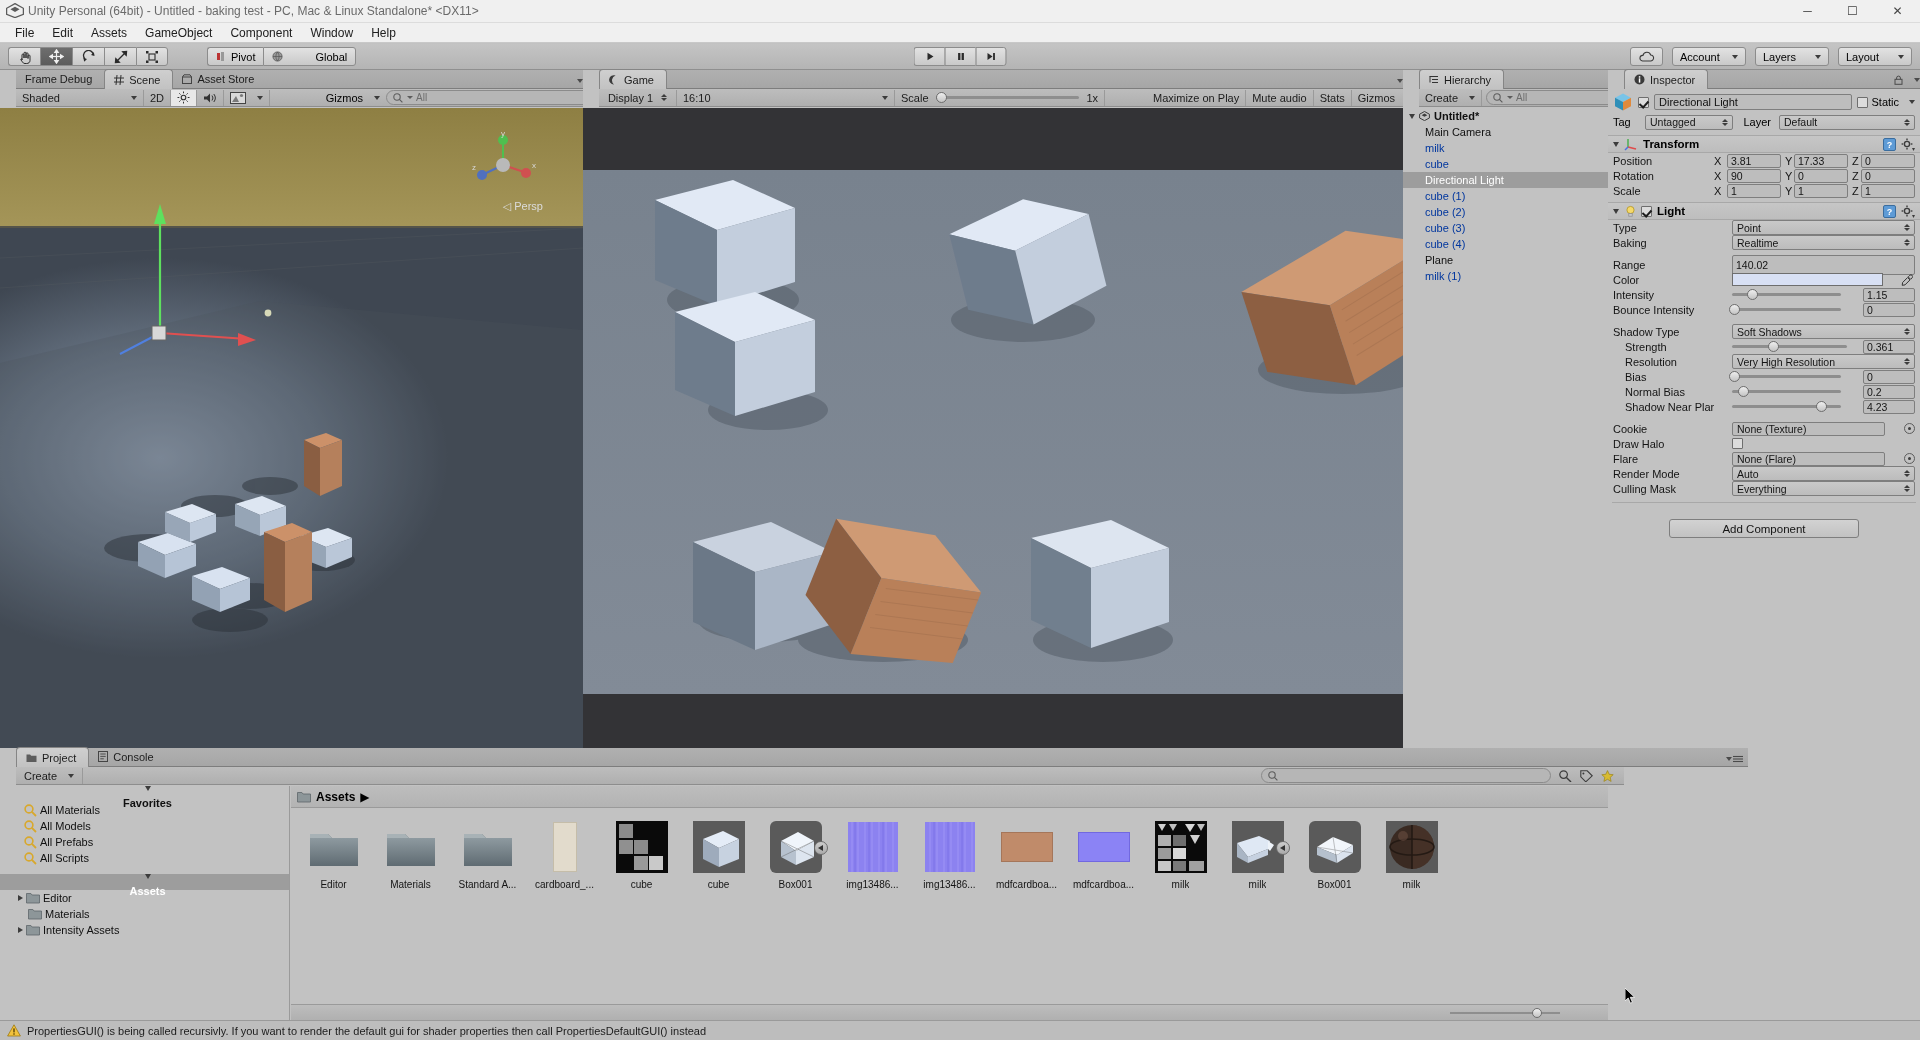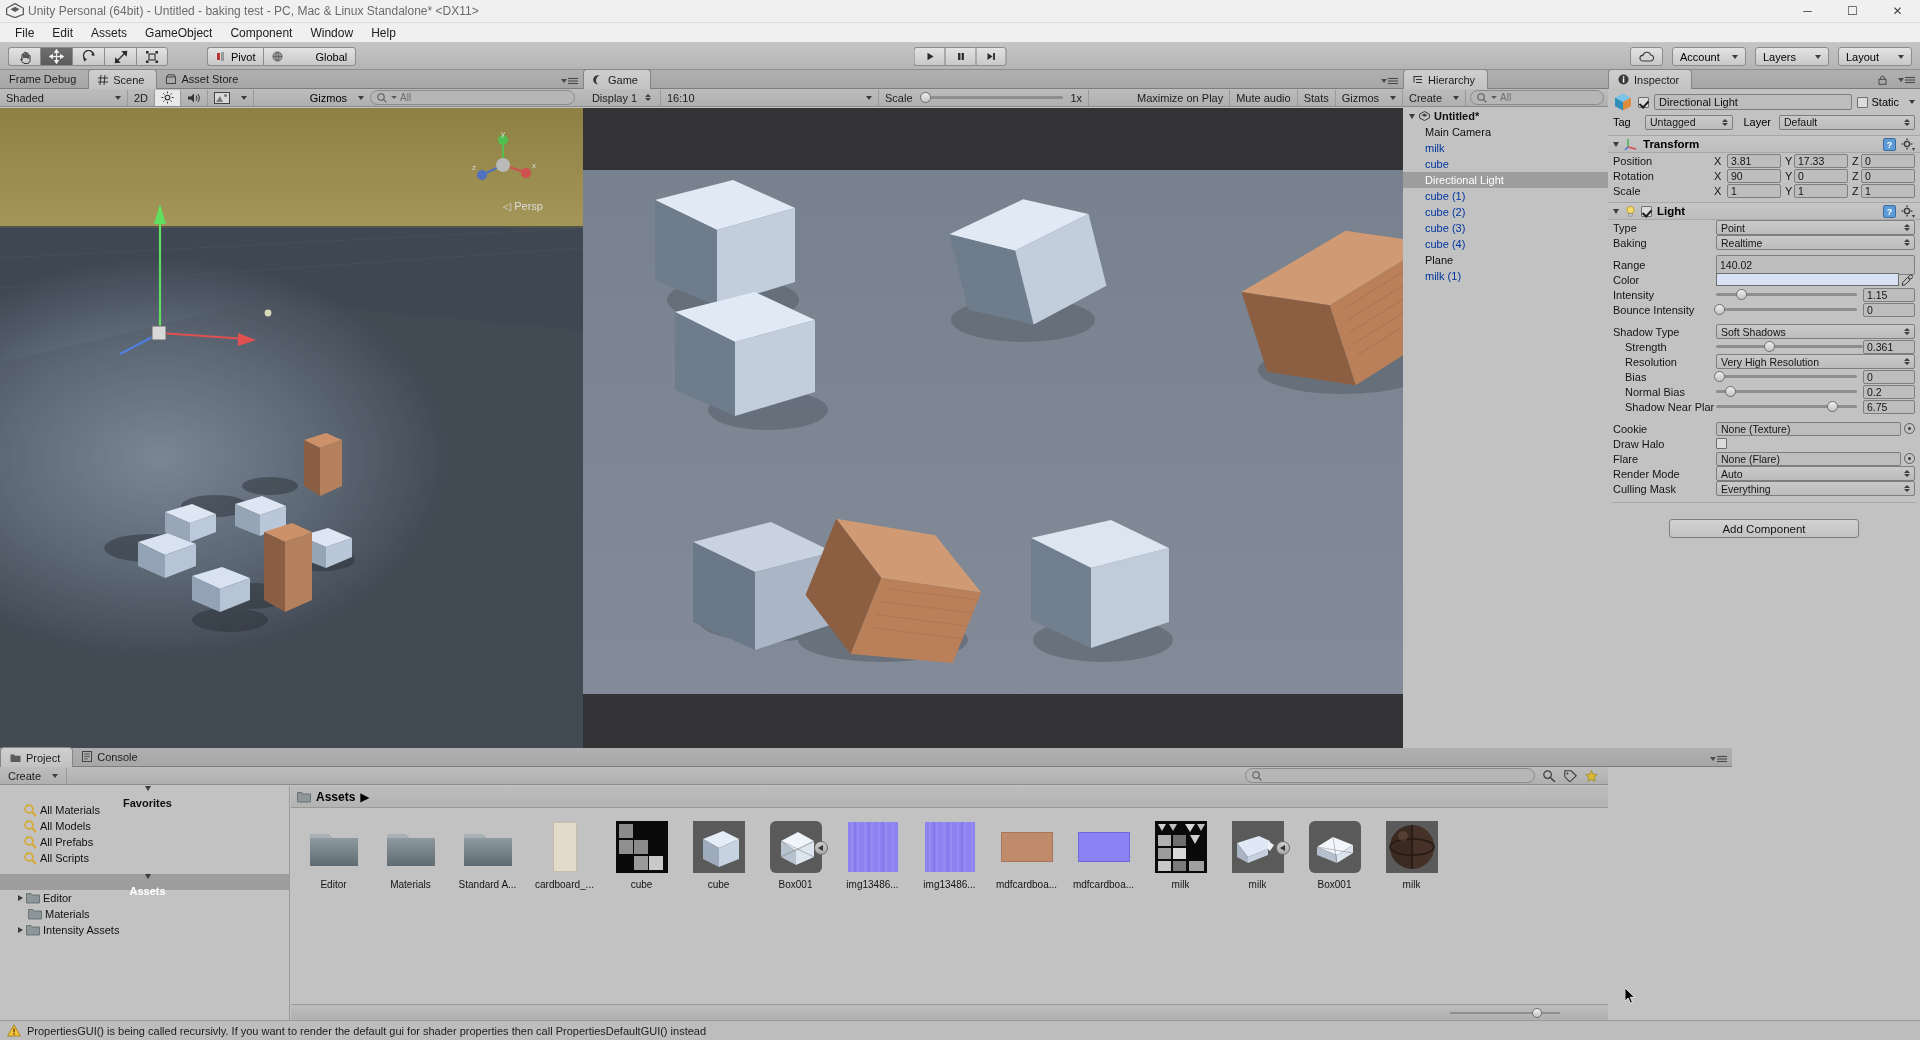--- a/index.html
+++ b/index.html
@@ -68,21 +68,21 @@
     border:1px solid #8c8c8c;border-radius:3px;display:flex;align-items:center;justify-content:center;
   }
   .drop-btn{
     height:19px;padding:0 7px;min-width:74px;background:linear-gradient(#e2e2e2,#c9c9c9);
     border:1px solid #8c8c8c;border-radius:3px;display:flex;align-items:center;
     font-size:11px;justify-content:space-between;
   }
   .caret{width:0;height:0;border-left:3.5px solid transparent;border-right:3.5px solid transparent;border-top:4px solid #3c3c3c;margin-left:7px;}
 
   
-  .panel{position:absolute;background:#c2c2c2;}
+  .panel{position:absolute;background:#c2c2c2;padding-left:16px;}
   .tabrow{
     height:19px;background:linear-gradient(#b0b0b0,#a6a6a6);
     display:flex;align-items:flex-end;position:relative;
     border-bottom:1px solid #7d7d7d;
   }
   .tab{
     height:19px;padding:0 12px 0 9px;display:flex;align-items:center;gap:5px;
     font-size:11px;color:#1c1c1c;background:transparent;
   }
   .tab.active{
@@ -156,21 +156,21 @@
   }
   .dd-arrows{display:flex;flex-direction:column;gap:1px;margin-left:4px;}
   .ar-up{width:0;height:0;border-left:3px solid transparent;border-right:3px solid transparent;border-bottom:3.5px solid #3c3c3c;}
   .ar-dn{width:0;height:0;border-left:3px solid transparent;border-right:3px solid transparent;border-top:3.5px solid #3c3c3c;}
   .comp-header{
     height:18px;display:flex;align-items:center;gap:5px;padding:0 5px;
     background:linear-gradient(#c6c6c6,#bdbdbd);border-top:1px solid #a8a8a8;border-bottom:1px solid #a8a8a8;
     font-weight:bold;font-size:11.5px;margin-top:4px;
   }
   .comp-header .spacer{margin-left:auto;display:flex;gap:5px;align-items:center;}
-  .prow{height:15px;display:flex;align-items:center;padding:0 5px;font-size:11px;gap:0;}
+  .prow{height:15px;display:flex;align-items:center;padding:0 5px;font-size:11px;gap:16px;}
   .plabel{width:103px;color:#141414;}
   .plabel.ind{padding-left:12px;width:103px;}
   .xyz{display:flex;align-items:center;flex:1;gap:0;}
   .axl{width:13px;text-align:left;font-size:11px;color:#141414;}
   .numfield{
     height:14px;background:#bdbdbd;border:1px solid #7e7e7e;border-radius:2px;
     display:flex;align-items:center;padding-left:3px;font-size:10.5px;color:#141414;
   }
   .slider{flex:1;height:14px;position:relative;display:flex;align-items:center;}
   .slider .track{width:100%;height:3px;background:#8e8e8e;border-radius:2px;}
@@ -1002,21 +1002,21 @@
           <span>0.2</span>
         </span>
       </div>
       <div class="prow">
         <span class="plabel ind" style="overflow:hidden;white-space:nowrap">Shadow Near Plar</span>
         <span class="slider" id="nplane-slider">
             <span class="track"></span>
             <span class="knob" style="left: calc(82% - 5px);"></span>
           </span>
         <span class="numfield" style="width:52px;margin-left:6px">
-          <span>6.75</span>
+          <span>4.23</span>
         </span>
       </div>
       <div style="height:7px"></div>
       <div class="prow">
         <span class="plabel">Cookie</span>
         <span class="objfield">
           <span>None (Texture)</span>
         </span>
         <span class="circ-sel"></span>
       </div>

